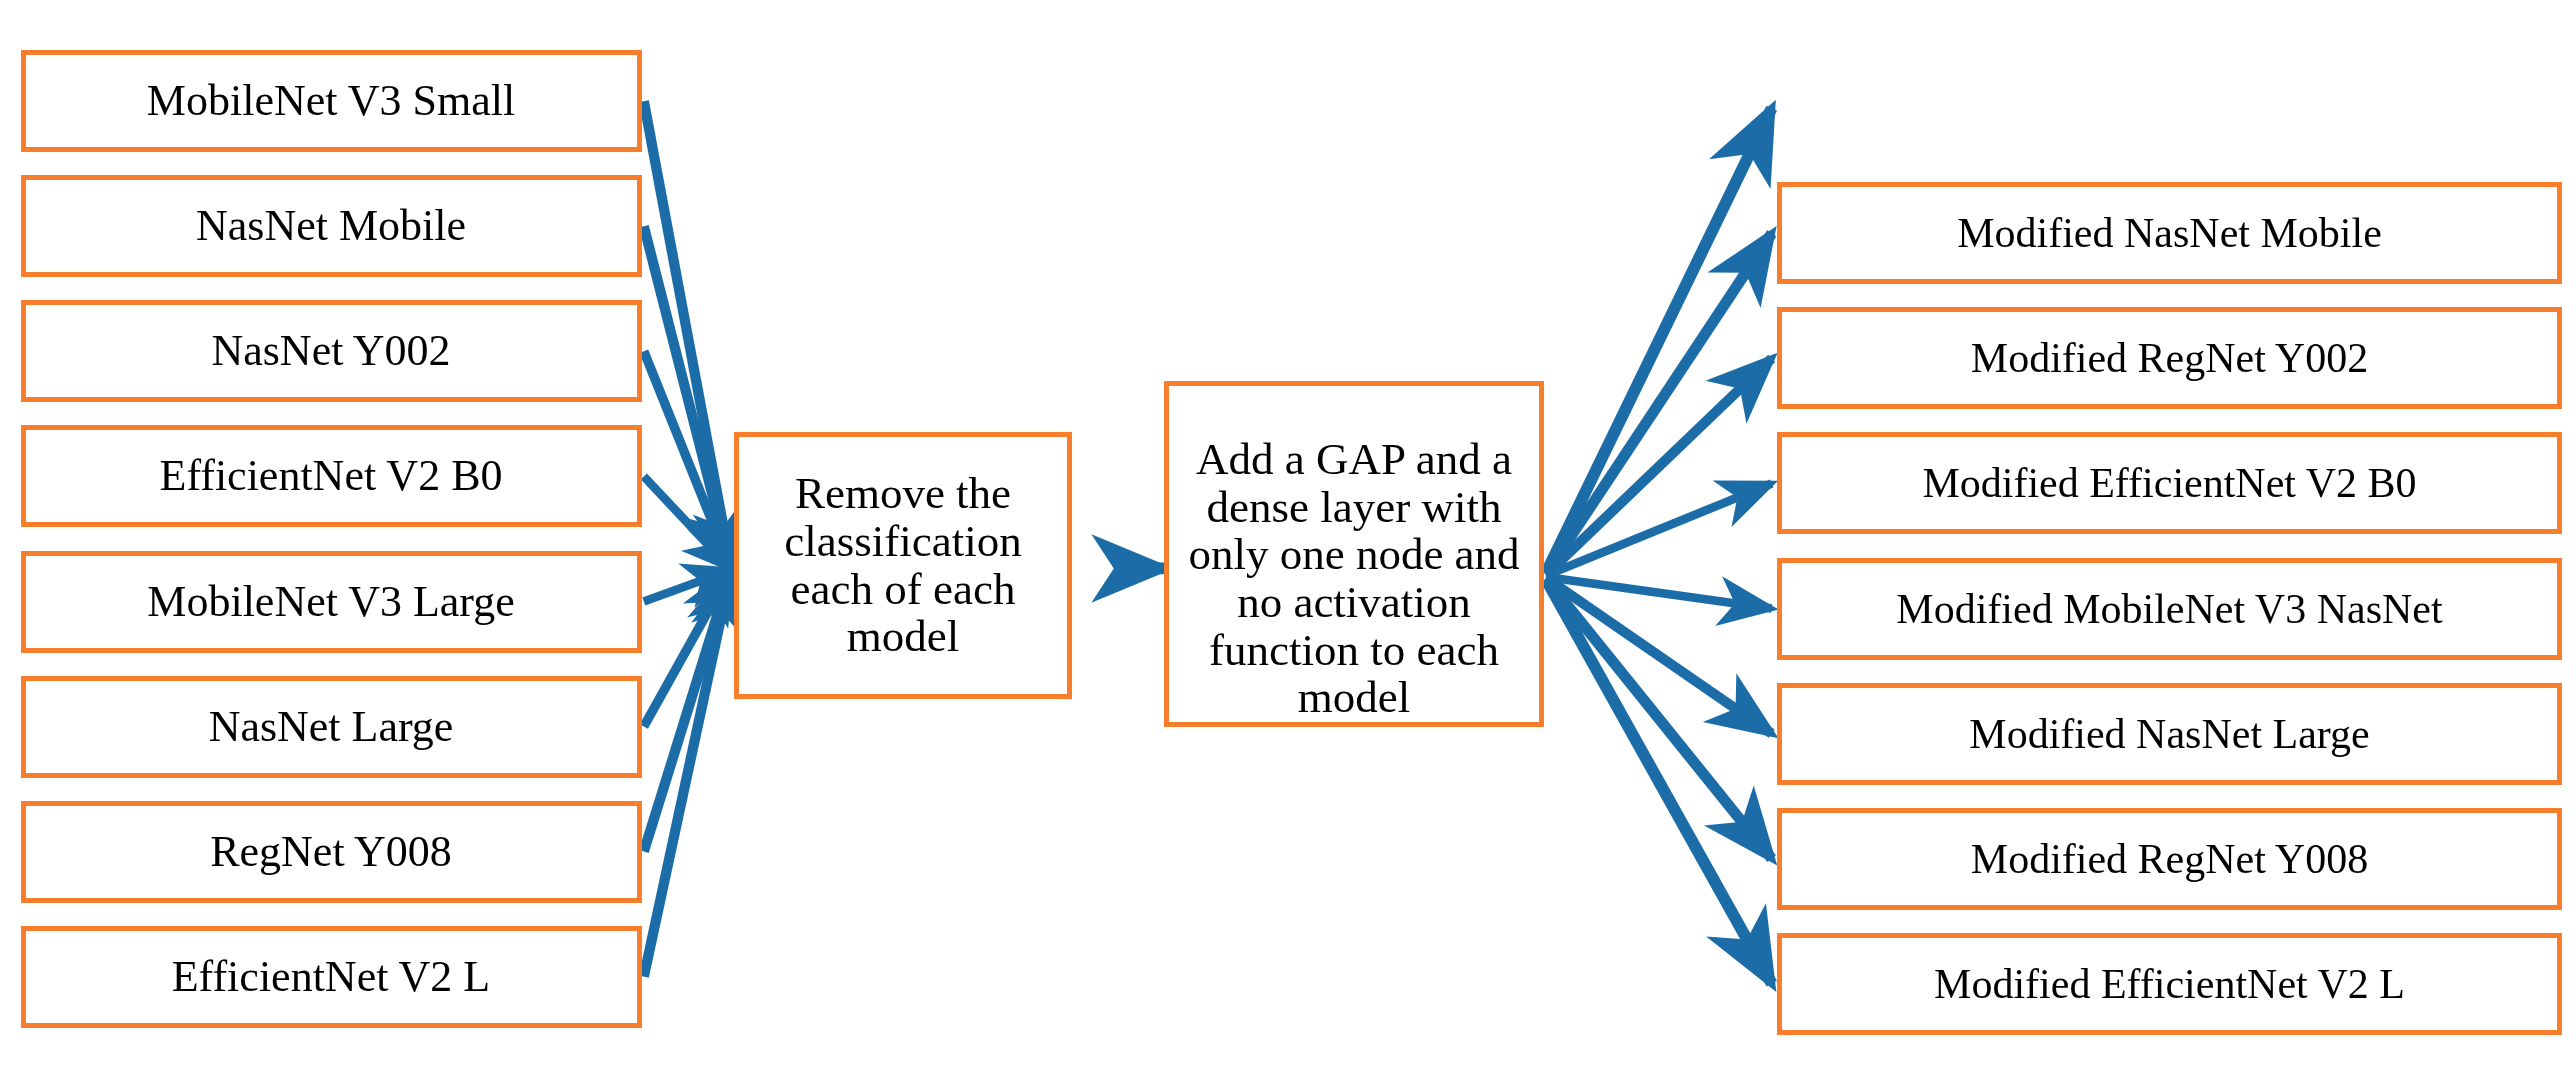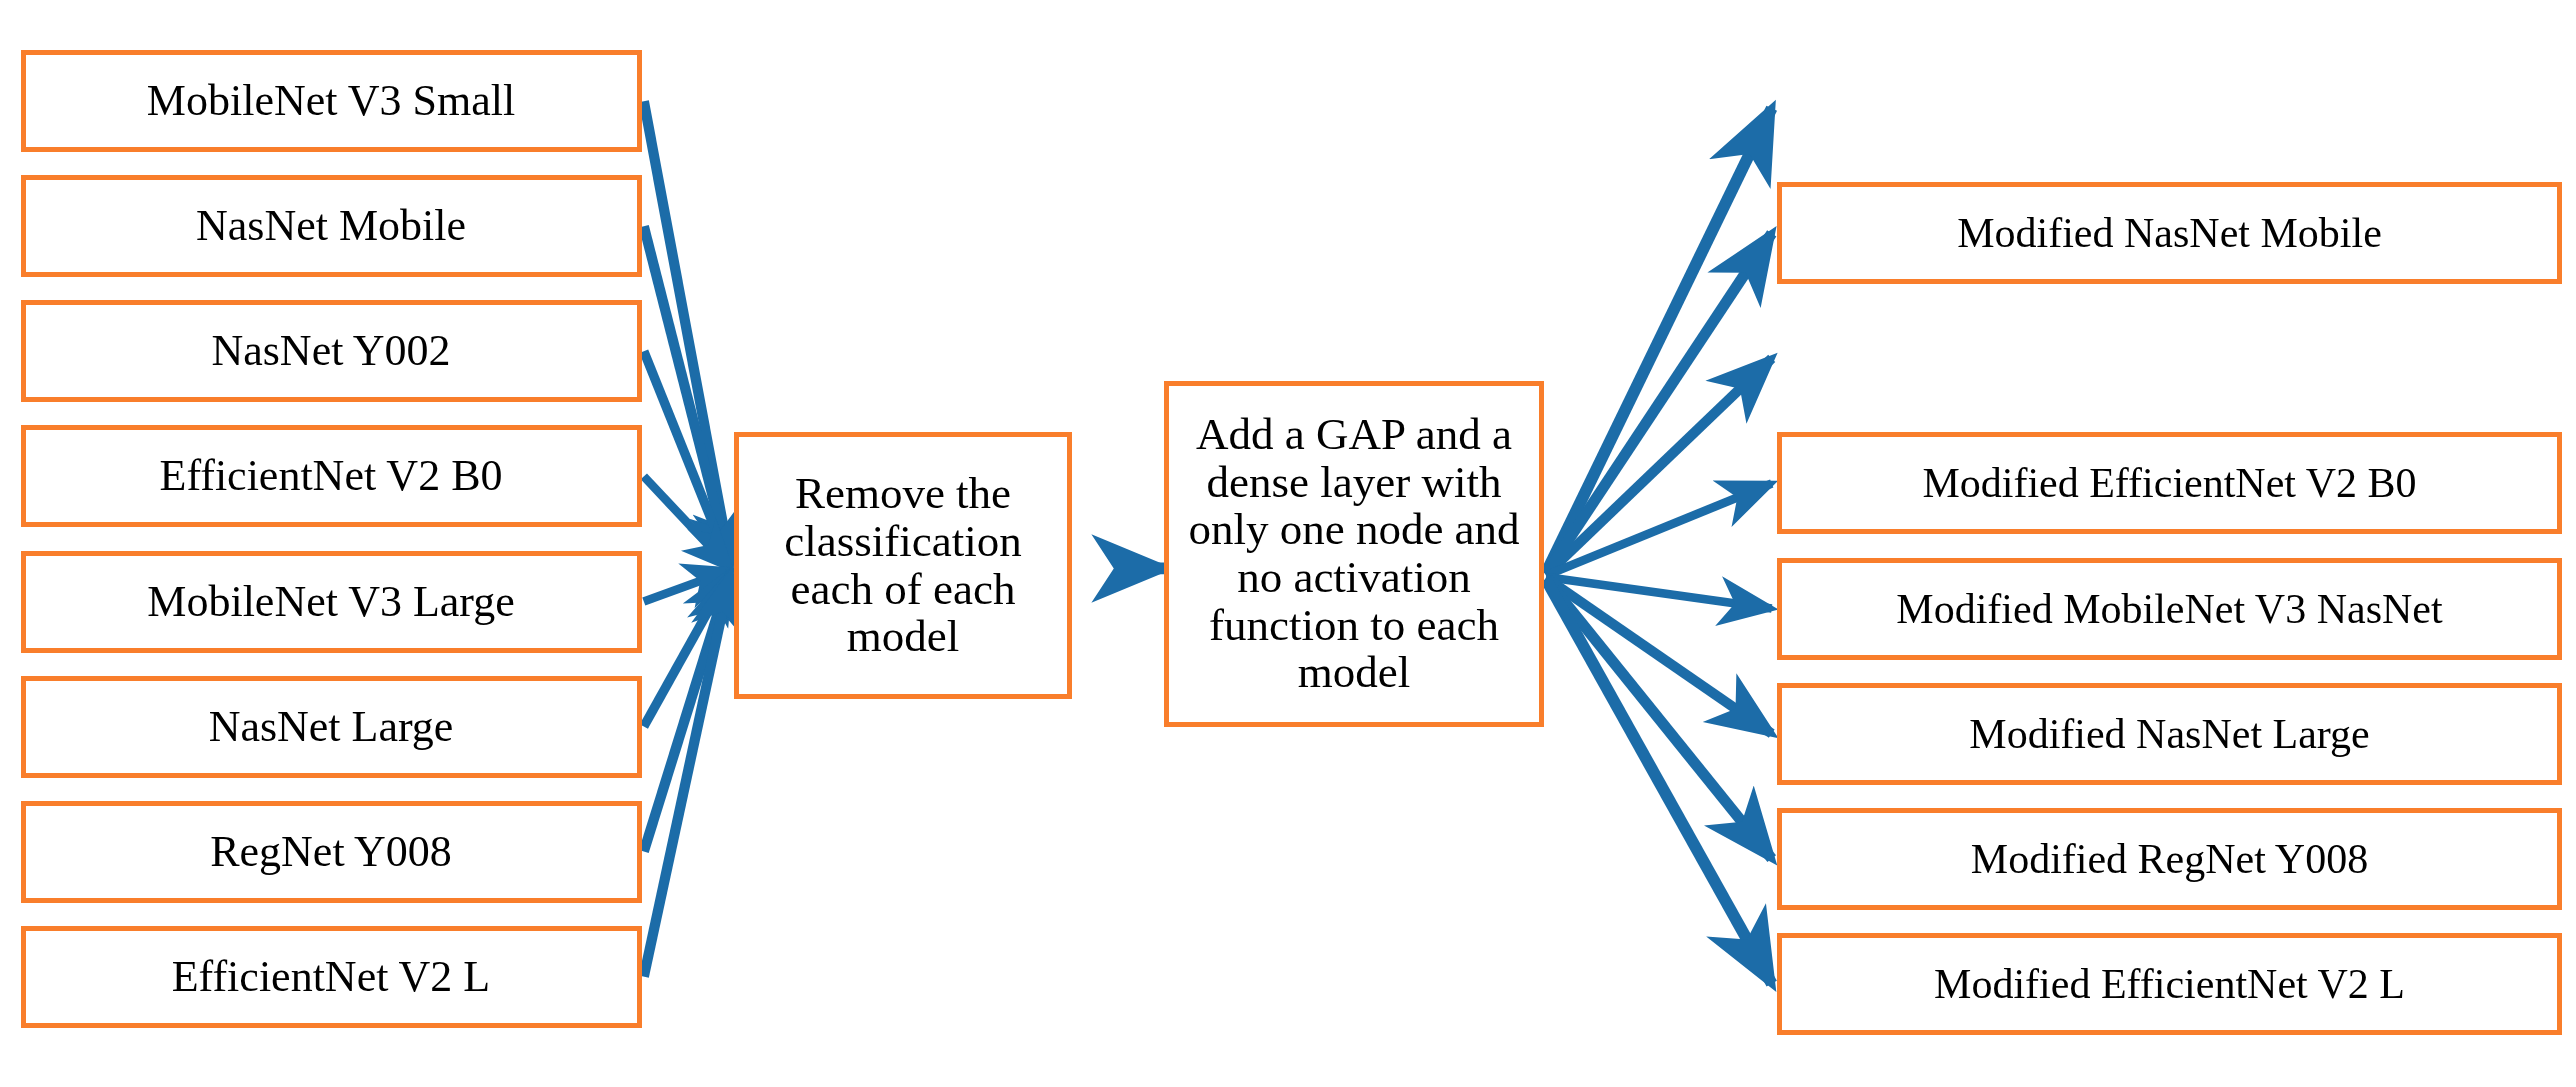--- a/index.html
+++ b/index.html
@@ -63,20 +63,21 @@
     width: 338px;
     height: 267px;
     font-size: 45px;
   }
   .center-b {
     left: 1164px;
     top: 349px;
     width: 380px;
     height: 346px;
     font-size: 45px;
+    align-items: flex-end;
   }
 </style>
 </head>
 <body>
 
 <div id="canvas">
 
   <svg class="arrow-layer" viewBox="0 0 3274 1382" width="2576" height="1087" xmlns="http://www.w3.org/2000/svg">
     <defs>
       <marker id="ah" markerWidth="7" markerHeight="7" refX="5.4" refY="3" orient="auto" markerUnits="strokeWidth">
@@ -139,20 +140,23 @@
   <div class="node center-a">
     <span class="node-label">Remove the classification each of each model</span>
   </div>
   <div class="node center-b">
     <span class="node-label">Add a GAP and a dense layer with only one node and no activation function to each model</span>
   </div>
 
   <div class="node col-right" style="top:150px">
     <span class="node-label">Modified NasNet Mobile</span>
   </div>
+  <div class="node col-right" style="top:275px">
+    <span class="node-label">Modified RegNet Y002</span>
+  </div>
   <div class="node col-right" style="top:400px">
     <span class="node-label">Modified EfficientNet V2 B0</span>
   </div>
   <div class="node col-right" style="top:526px">
     <span class="node-label">Modified MobileNet V3 NasNet</span>
   </div>
   <div class="node col-right" style="top:651px">
     <span class="node-label">Modified NasNet Large</span>
   </div>
   <div class="node col-right" style="top:776px">

